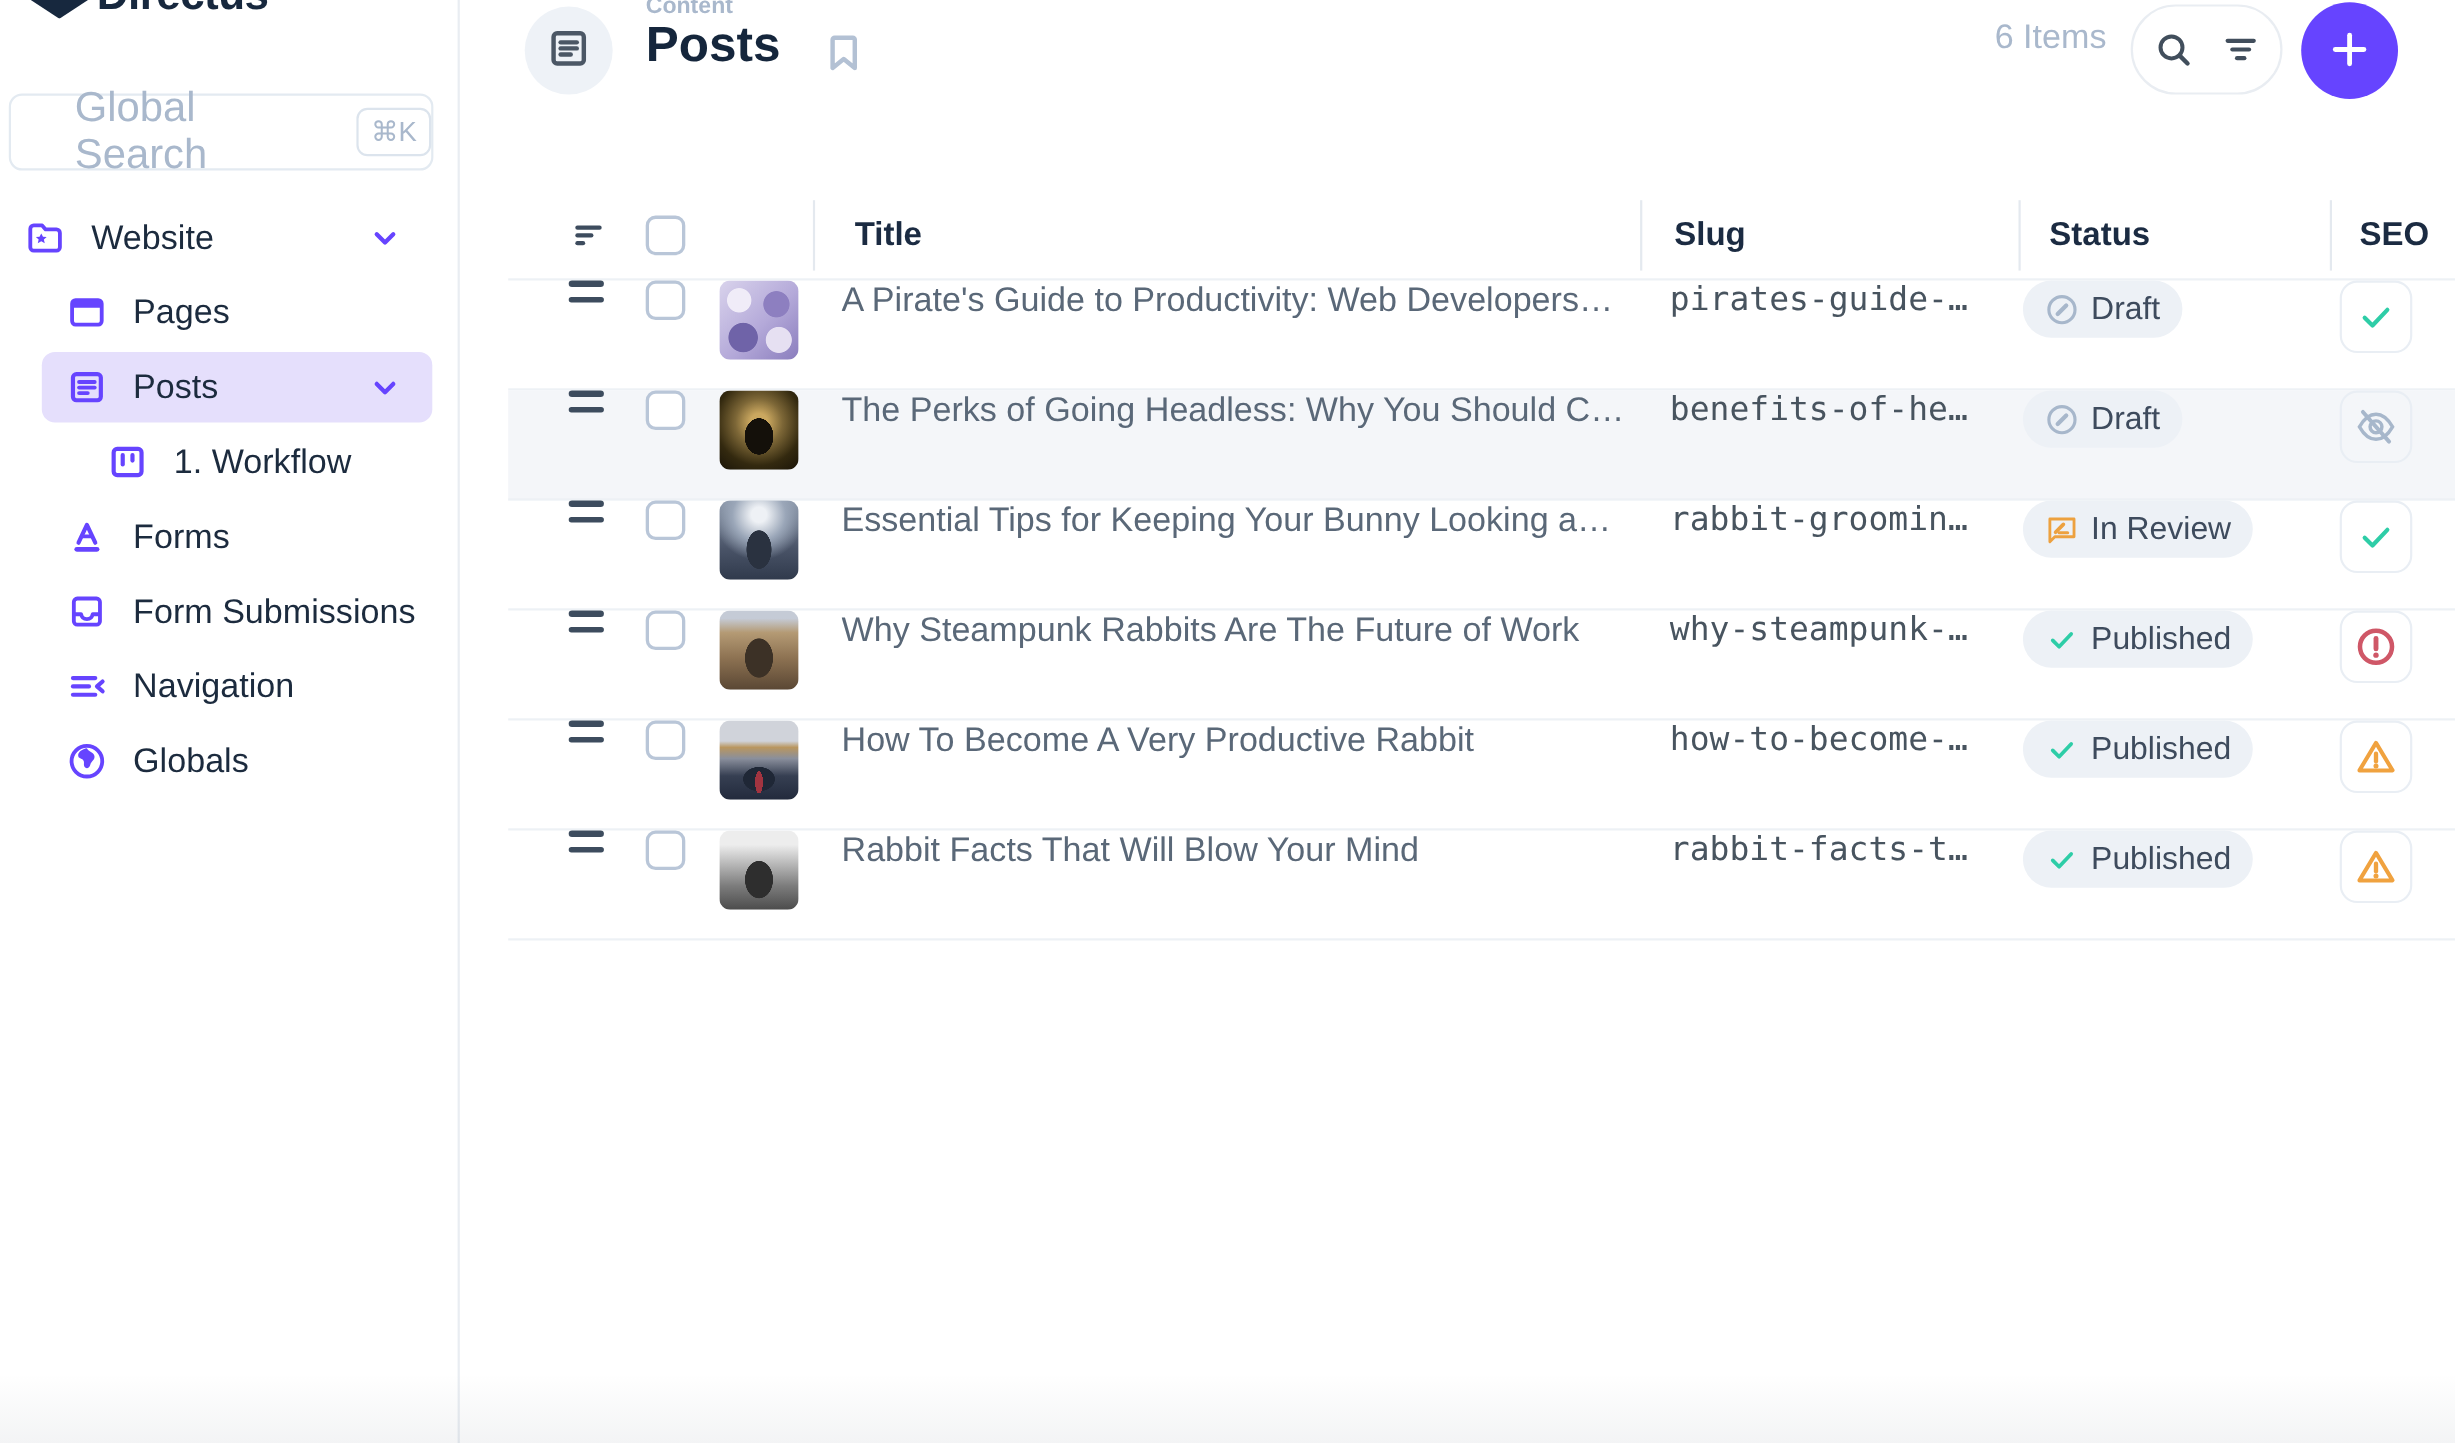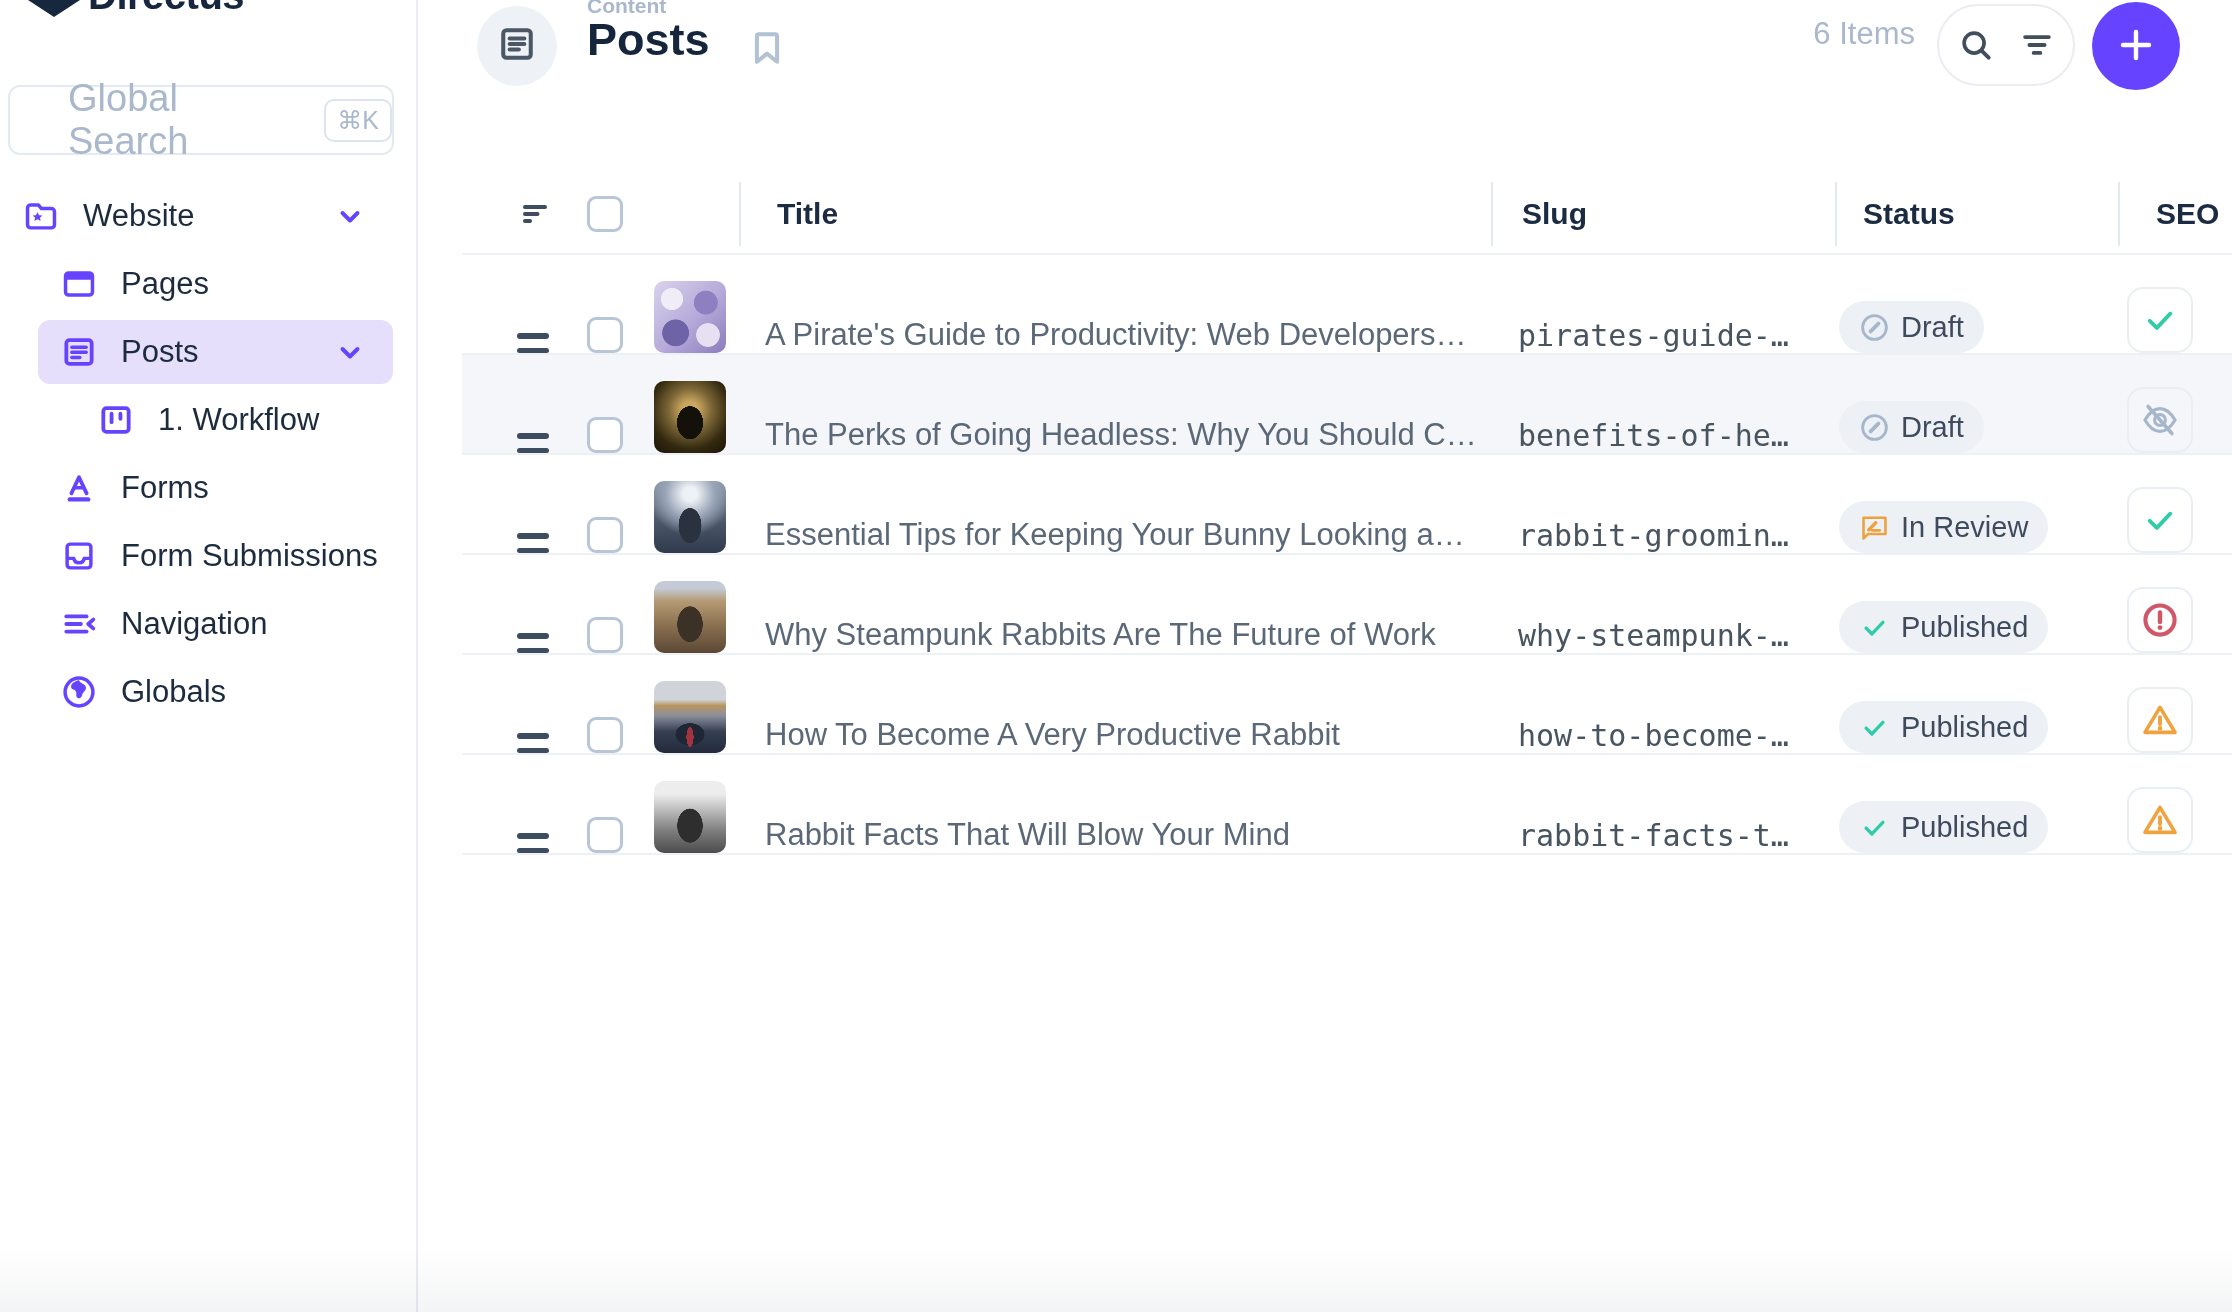--- a/index.html
+++ b/index.html
@@ -68,23 +68,23 @@
   .sort-icon { width: 36px; height: 36px; cursor: pointer; }
   .sort-icon svg { width: 36px; height: 36px; display: block; }
   .checkbox { width: 36px; height: 36px; border: 3px solid #b9c6d8; border-radius: 9px;
     background: #fff; cursor: pointer; flex: 0 0 36px; }
   .thead .checkbox { margin-left: 34px; }
   .th { height: 64px; display: flex; align-items: center; border-left: 2px solid #e4e9ef;
     font-size: 30px; font-weight: 700; color: #1b2b42; cursor: pointer; }
   .th-title { width: 752px; padding-left: 36px; }
   .th-slug { width: 344px; padding-left: 29px; }
   .th-status { width: 283px; padding-left: 26px; }
-  .th-seo { flex: 1; padding-left: 36px; }
-
-  .trow { height: 100px; display: flex; align-items: flex-end; padding-left: 55px;
+  .th-seo { flex: 1; padding-left: 25px; }
+
+  .trow { height: 100px; display: flex; align-items: flex-start; padding-left: 55px;
     border-bottom: 2px solid #edf1f5; cursor: pointer; }
   .trow.hl { background: #f4f6f9; }
   .drag { width: 36px; height: 20px; display: flex; flex-direction: column;
     justify-content: space-between; cursor: grab; flex: 0 0 36px; }
   .drag i { display: block; width: 32px; height: 5.5px; border-radius: 3px;
     background: #3d4c5e; }
   .trow .checkbox { margin-left: 34px; }
   .thumb { width: 72px; height: 72px; border-radius: 10px; margin-left: 31px;
     flex: 0 0 72px; }
   .cell-title { width: 753px; margin-left: 39px; font-size: 31px; color: #5a6878;

